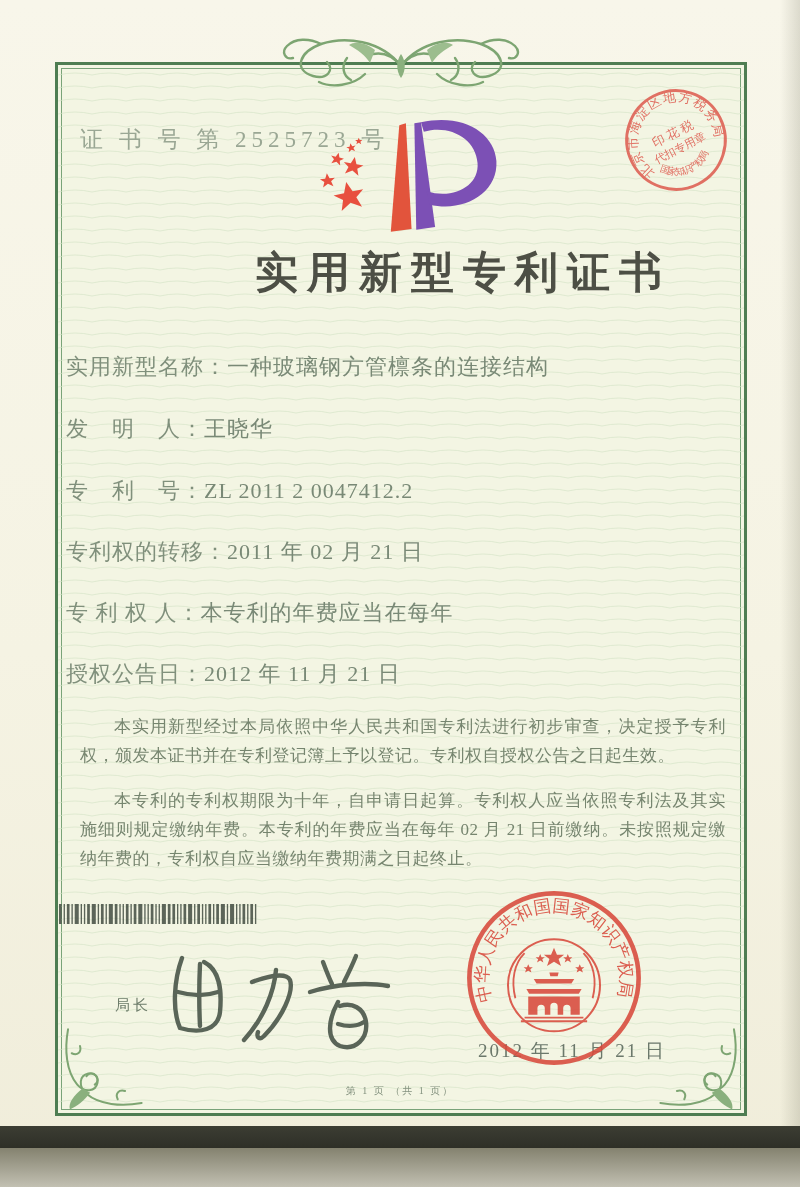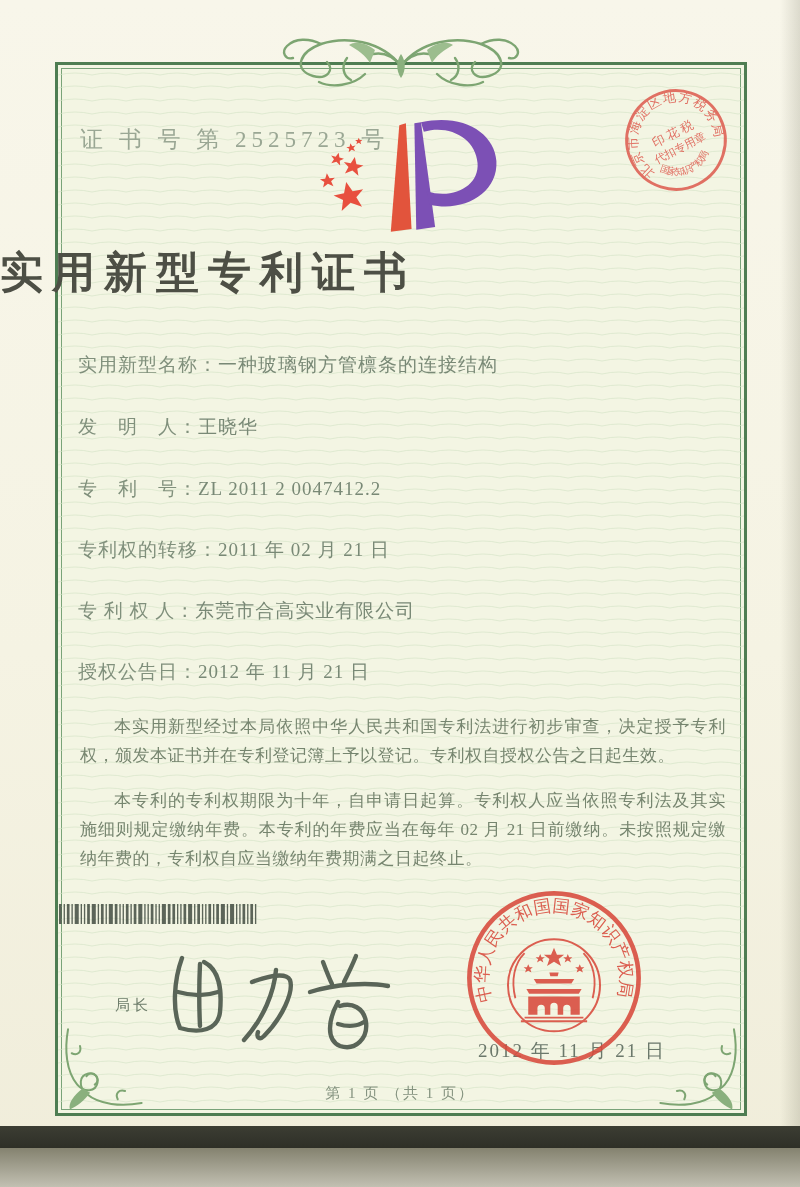--- a/index.html
+++ b/index.html
@@ -9,36 +9,36 @@
   .frame{position:absolute;left:55px;top:62px;width:686px;height:1048px;
     border:3px solid #4e7d52;background:#f3f5e3;}
   .frame::before{content:"";position:absolute;left:3px;top:3px;right:3px;bottom:3px;
     border:1px solid #79a379;}
   .waves{position:absolute;left:0;top:0;}
   .cert-number{position:absolute;left:80px;top:124px;font-size:23px;letter-spacing:5px;
     color:#9aa794;z-index:2;}
   .tax-stamp{position:absolute;left:618px;top:82px;width:116px;height:116px;
     transform:rotate(-27deg);opacity:.82;z-index:3;}
   .logo{position:absolute;left:292px;top:112px;width:224px;height:132px;z-index:2;}
-  .title{position:absolute;left:0;top:244px;width:671px;text-align:left;
+  .title{position:absolute;left:0;top:244px;width:671px;text-align:right;
     font-size:43px;font-weight:bold;letter-spacing:9px;color:#4d4f45;z-index:2;}
-  .field{position:absolute;left:78px;font-size:19px;color:#80907c;letter-spacing:1px;z-index:2;white-space:nowrap;}
+  .field{position:absolute;left:66px;font-size:22px;color:#80907c;letter-spacing:1px;z-index:2;white-space:nowrap;}
   .field .val{color:#798976;}
   .paras{position:absolute;left:64px;top:696px;width:678px;z-index:2;}
   .paras p{margin:16px;text-indent:2em;font-size:17px;line-height:29px;color:#76856f;
     text-align:justify;letter-spacing:.5px;}
   .barcode{position:absolute;left:58px;top:904px;z-index:2;fill:#424c41;opacity:.85;}
   .sign-title{position:absolute;left:115px;top:996px;font-size:15px;color:#6d7c6a;
     letter-spacing:3px;z-index:2;}
   .signature{position:absolute;left:160px;top:940px;z-index:2;}
   .issue-date{position:absolute;left:478px;top:1038px;font-size:19px;color:#6b786b;
     letter-spacing:2px;z-index:2;}
   .seal{position:absolute;left:462px;top:886px;width:184px;height:184px;opacity:.88;z-index:3;}
   .footer{position:absolute;left:0;top:1084px;width:800px;text-align:center;
-    font-size:15px;color:#84927f;letter-spacing:2px;z-index:2;}
+    font-size:10px;color:#84927f;letter-spacing:2px;z-index:2;}
   .ornament-top{position:absolute;left:231px;top:30px;z-index:2;}
   .corner-br{position:absolute;left:653px;top:1022px;z-index:2;}
   .corner-bl{position:absolute;left:57px;top:1022px;z-index:2;transform:scaleX(-1);}
   .edge-dark{position:absolute;left:0;top:1126px;width:800px;height:22px;
     background:linear-gradient(180deg,#3c3d33,#2e2f27);}
   .edge-gray{position:absolute;left:0;top:1148px;width:800px;height:39px;
     background:linear-gradient(180deg,#84826f,#c2c0b2);}
   .edge-right{position:absolute;left:780px;top:0;width:20px;height:1126px;
     background:linear-gradient(90deg,rgba(90,90,70,0),rgba(90,90,70,.18));}
   svg text{font-family:"Liberation Serif","DejaVu Serif",serif;}
@@ -134,21 +134,21 @@
   <div class="field" style="top:414px">
     <span>发　明　人：</span><span class="val">王晓华</span>
   </div>
   <div class="field" style="top:476px">
     <span>专　利　号：</span><span class="val">ZL 2011 2 0047412.2</span>
   </div>
   <div class="field" style="top:537px">
     <span>专利权的转移：</span><span class="val">2011 年 02 月 21 日</span>
   </div>
   <div class="field" style="top:598px">
-    <span>专 利 权 人：</span><span class="val">东莞市合高实业有限公司</span>
+    <span>专 利 权 人：</span><span class="val">本专利的年费应当在每年</span>
   </div>
   <div class="field" style="top:659px">
     <span>授权公告日：</span><span class="val">2012 年 11 月 21 日</span>
   </div>
 
   <div class="paras">
     <p>本实用新型经过本局依照中华人民共和国专利法进行初步审查，决定授予专利权，颁发本证书并在专利登记簿上予以登记。专利权自授权公告之日起生效。</p>
     <p>本专利的专利权期限为十年，自申请日起算。专利权人应当依照专利法及其实施细则规定缴纳年费。本专利的年费应当在每年 02 月 21 日前缴纳。未按照规定缴纳年费的，专利权自应当缴纳年费期满之日起终止。</p>
   </div>
 

